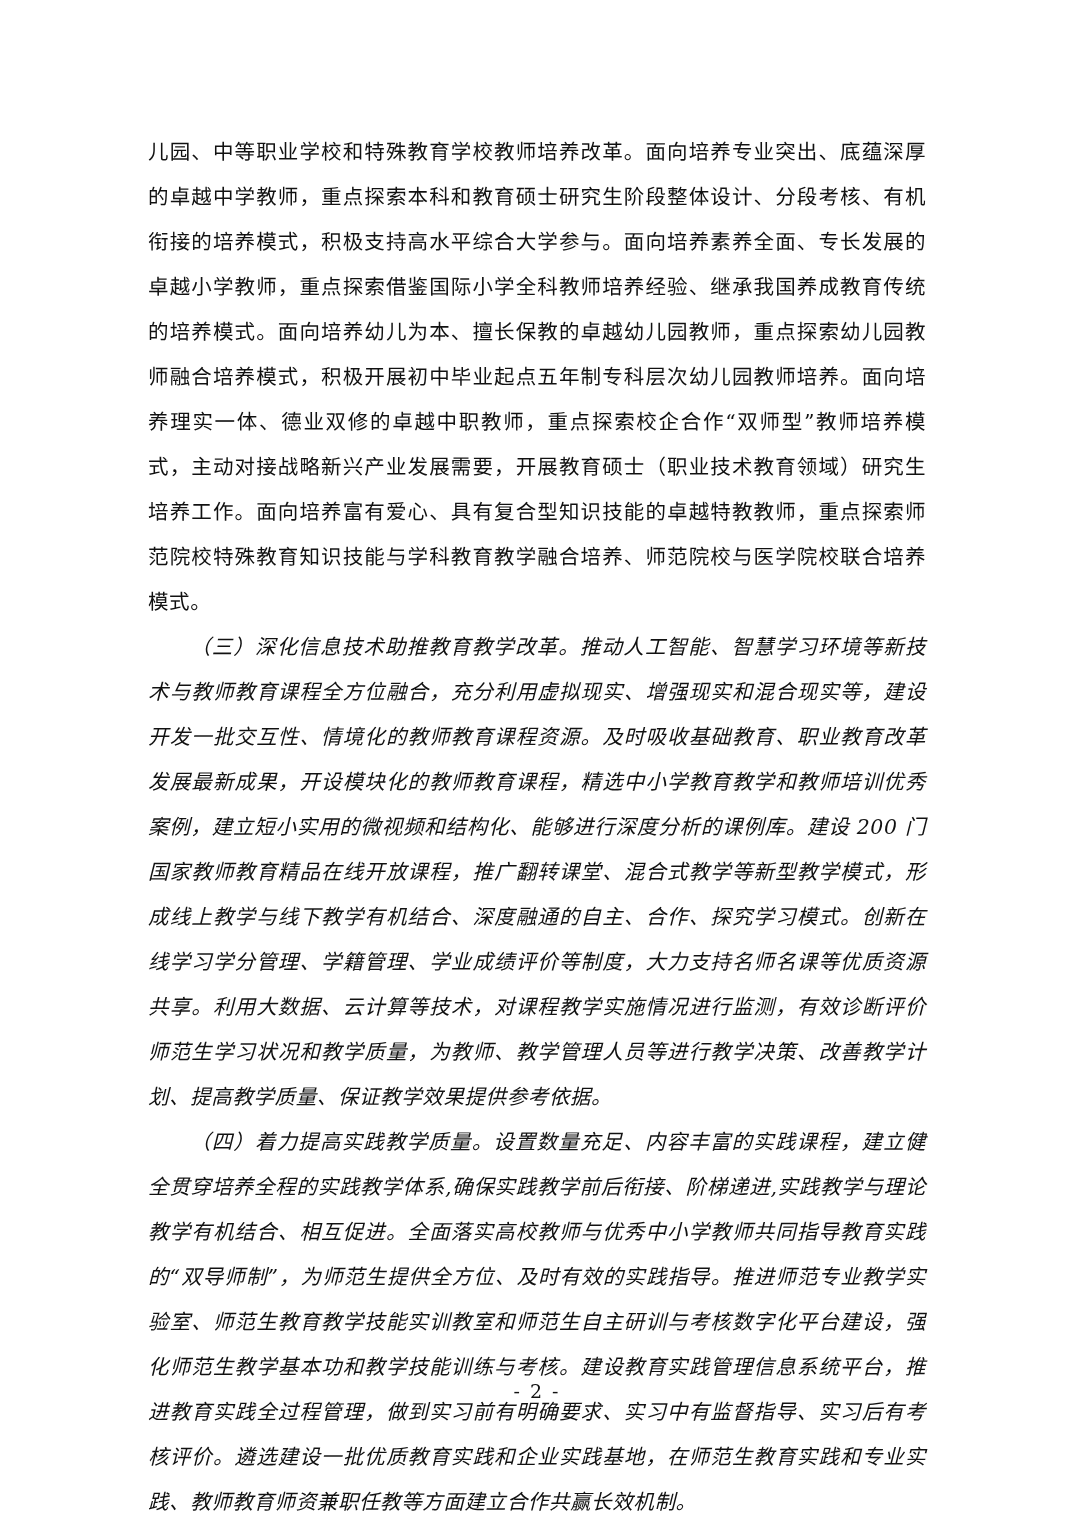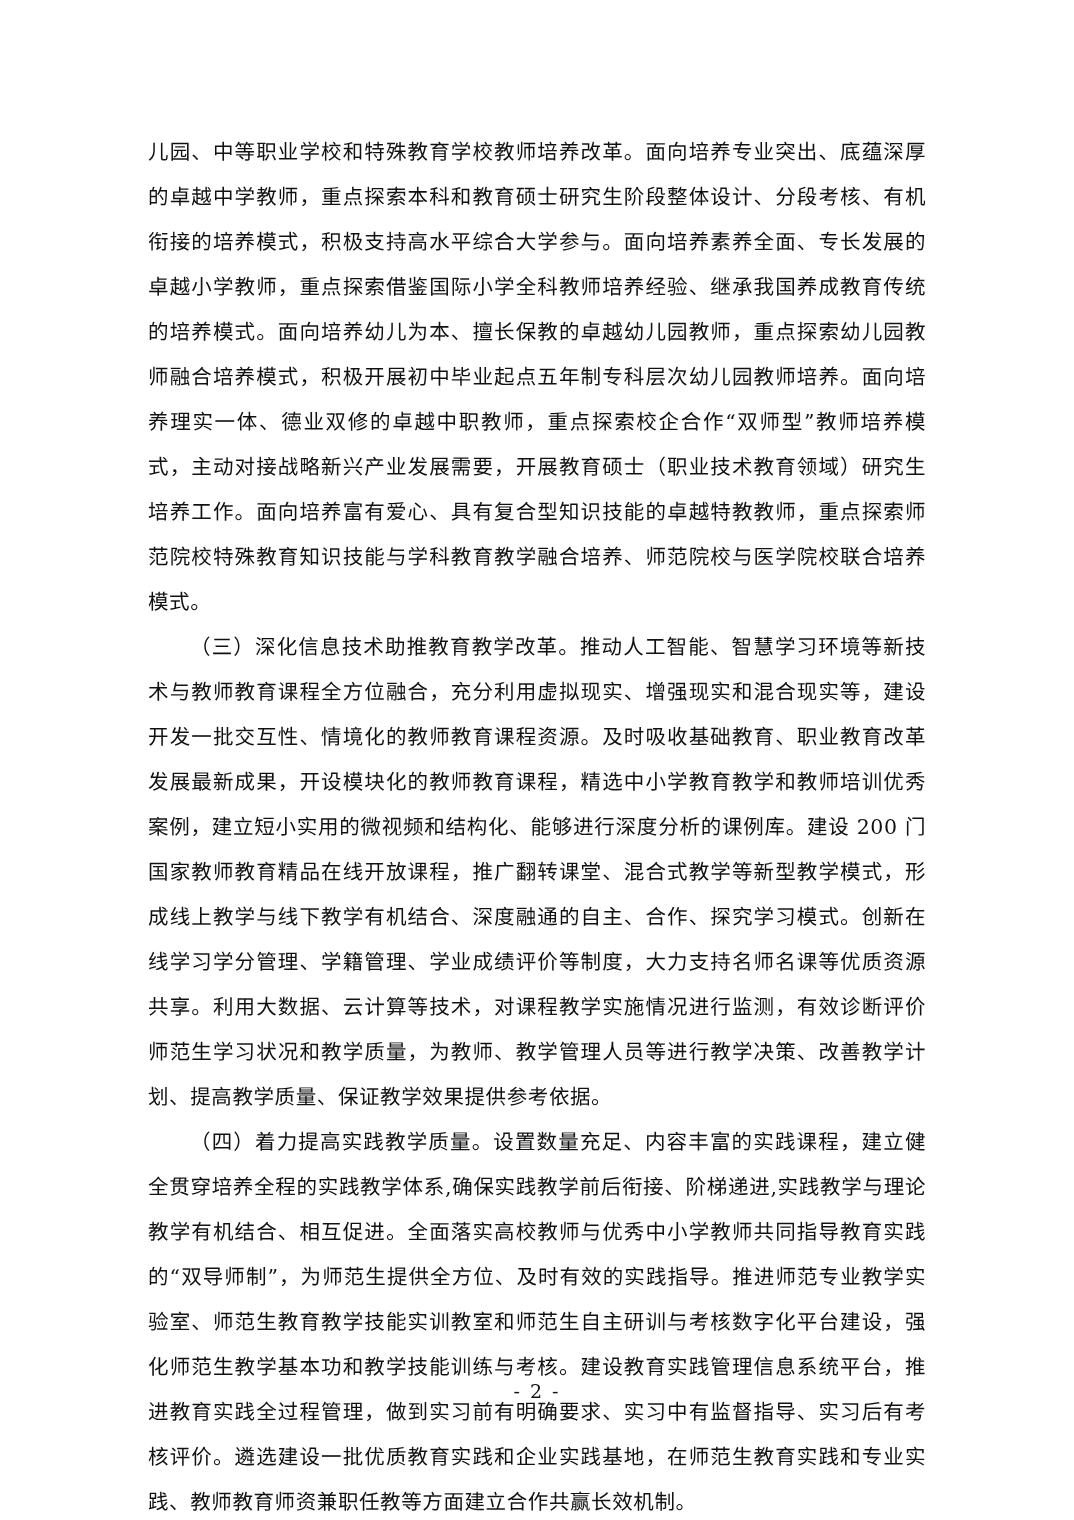--- a/index.html
+++ b/index.html
@@ -31,20 +31,21 @@
     text-justify: inter-ideograph;
     letter-spacing: 0.6px;
   }
   .para {
     margin: 0;
     text-indent: 0;
     text-align: justify;
   }
   .para.indent {
     text-indent: 2.05em;
+    font-style: italic;
   }
   .footer {
     position: absolute;
     left: 0;
     right: 0;
     bottom: 118px;
     text-align: center;
     font-size: 19px;
     font-family: "DejaVu Serif", "Liberation Serif", serif;
     color: #111111;

